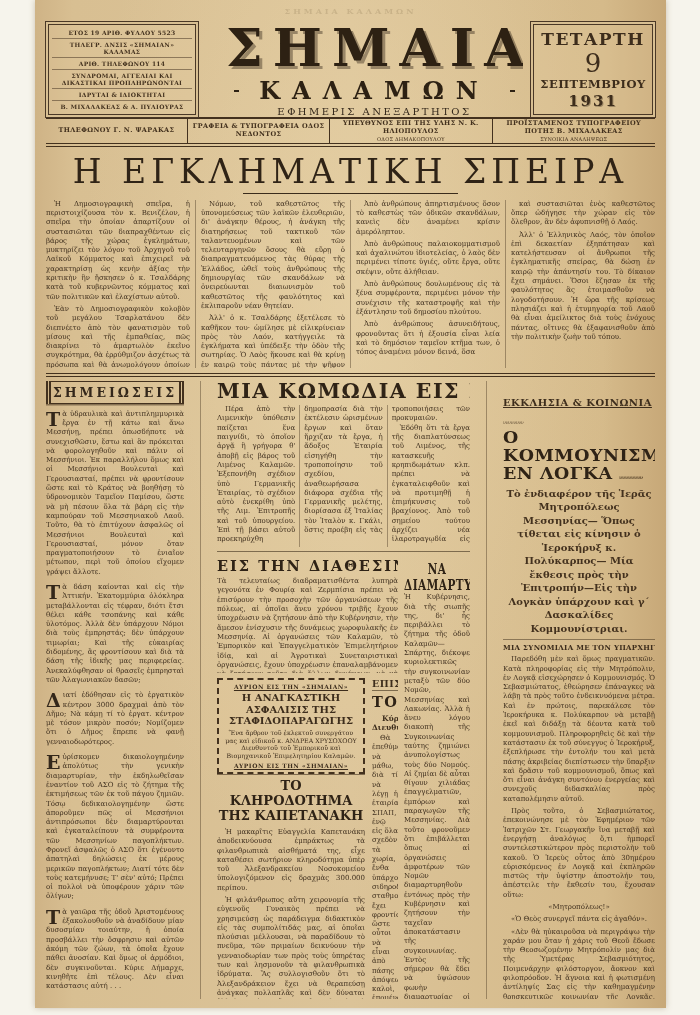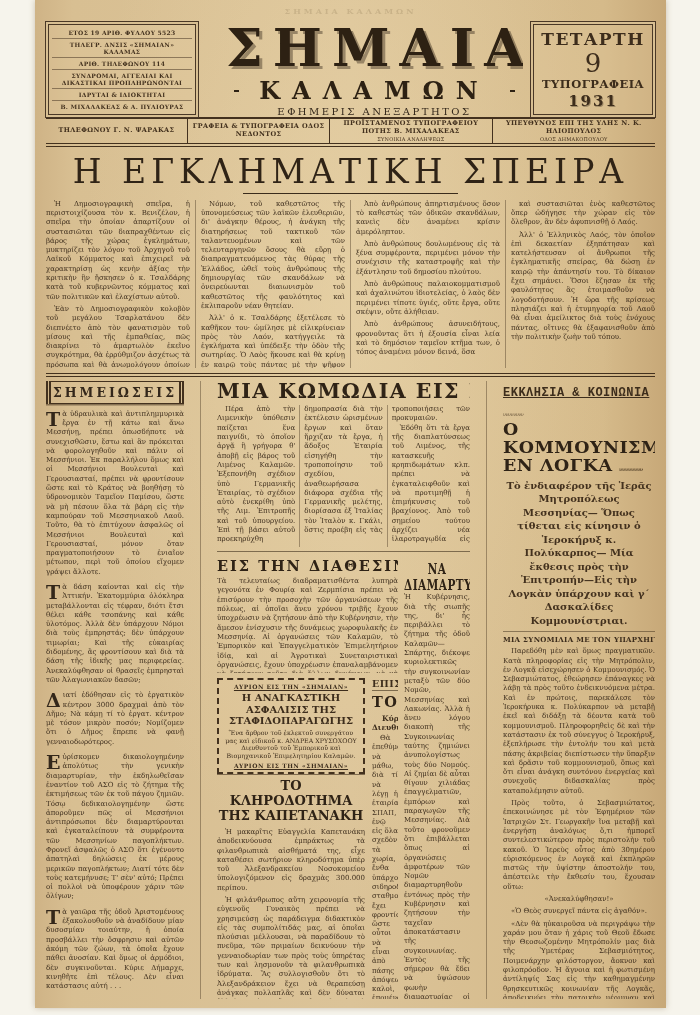--- a/index.html
+++ b/index.html
@@ -82,21 +82,21 @@
   .promo-title{font-size:10px;font-weight:bold;line-height:1.15;margin:2px 0;}
   .promo-body{font-size:6.3px;line-height:1.25;text-align:center;margin:2px 0;}
   .bequest-head{font-size:13px;font-weight:bold;text-align:center;line-height:1.15;margin:2px 0 4px;color:#2f2316;}
   .letters-kicker{font-size:9.5px;font-weight:bold;text-align:center;letter-spacing:.5px;border-bottom:1px solid rgba(62,46,26,.6);padding-bottom:1px;margin-bottom:2px;white-space:nowrap;overflow:hidden;}
   .letters-head{font-size:14.5px;font-weight:bold;letter-spacing:1.5px;text-align:center;margin:1px 0 4px;color:#2f2316;white-space:nowrap;}
   .salutation{font-size:7.5px;font-weight:bold;text-indent:10px;margin:0 0 2px;}
   .protest-col{overflow:hidden;}
   .protest-head{font-size:10.5px;font-weight:bold;line-height:1.1;transform:scaleY(1.35);transform-origin:top;text-align:center;letter-spacing:.5px;color:#2f2316;margin:6px 0 8px;}
   
   .right-col{overflow:hidden;}
-  .kicker{font-size:12px;font-weight:bold;letter-spacing:.5px;text-decoration:underline;margin:5px 0 1px;font-family:Liberation Mono, monospace;}
+  .kicker{font-size:10px;font-weight:bold;letter-spacing:.5px;text-decoration:underline;margin:16px 0 1px;}
   .squiggle{font-size:5px;letter-spacing:-.5px;color:rgba(62,46,26,.7);line-height:1;}
   .comm-headline{font-size:17.5px;font-weight:bold;letter-spacing:.5px;line-height:1.05;color:#2f2316;}
   .comm-deck{font-size:10px;line-height:1.35;text-align:center;font-weight:bold;color:#43311e;margin:4px 2px;}
   .comm-subhead{font-size:7px;font-weight:bold;text-align:center;letter-spacing:.3px;border-top:1px solid rgba(62,46,26,.5);padding-top:3px;margin:3px 0;white-space:nowrap;overflow:hidden;}
   .quote{text-align:center;text-indent:0 !important;}
 </style>
 </head>
 <body>
 
 <div class="paper">
@@ -116,55 +116,55 @@
       <div class="mh-sub">
         <span class="dash"></span>
         <span class="mh-subtitle">ΚΑΛΑΜΩΝ</span>
         <span class="dash"></span>
       </div>
       <div class="mh-tagline">ΕΦΗΜΕΡΙΣ ΑΝΕΞΑΡΤΗΤΟΣ ΚΑΘΗΜΕΡΙΝΗ</div>
     </div>
     <div class="mbox datebox">
       <div class="db-day">ΤΕΤΑΡΤΗ</div>
       <div class="db-num">9</div>
-      <div class="db-month">ΤΥΠΟΓΡΑΦΕΙΑ</div>
+      <div class="db-month">ΣΕΠΤΕΜΒΡΙΟΥ</div>
       <div class="db-year">1931</div>
     </div>
   </div>
 
   <div class="staffbar">
     <div class="staffcell">ΤΗΛΕΦΩΝΟΥ Γ. Ν. ΨΑΡΑΚΑΣ</div>
     <div class="staffcell">ΓΡΑΦΕΙΑ &amp; ΤΥΠΟΓΡΑΦΕΙΑ ΟΔΟΣ ΝΕΔΟΝΤΟΣ</div>
     <div class="staffcell">
+      <span>ΥΠΕΥΘΥΝΟΣ ΕΠΙ ΤΗΣ ΥΛΗΣ Ν. Κ. ΗΛΙΟΠΟΥΛΟΣ</span>
+      <span class="sub">ΟΔΟΣ ΔΗΜΑΚΟΠΟΥΛΟΥ</span>
+    </div>
+    <div class="staffcell">
       <span>ΠΡΟΪΣΤΑΜΕΝΟΣ ΤΥΠΟΓΡΑΦΕΙΟΥ ΠΟΤΗΣ Β. ΜΙΧΑΛΑΚΕΑΣ</span>
       <span class="sub">ΣΥΝΟΙΚΙΑ ΑΝΑΛΗΨΕΩΣ</span>
-    </div>
-    <div class="staffcell">
-      <span>ΥΠΕΥΘΥΝΟΣ ΕΠΙ ΤΗΣ ΥΛΗΣ Ν. Κ. ΗΛΙΟΠΟΥΛΟΣ</span>
-      <span class="sub">ΟΔΟΣ ΔΗΜΑΚΟΠΟΥΛΟΥ</span>
     </div>
   </div>
 
   <div class="lead-headline">Η ΕΓΚΛΗΜΑΤΙΚΗ ΣΠΕΙΡΑ</div>
   <div class="lead-underline"></div>
   <div class="lead-cols">
     <div class="t">
         <p>Ἡ Δημοσιογραφικὴ σπεῖρα, ἡ περιστοιχίζουσα τὸν κ. Βενιζέλον, ἡ σπεῖρα τὴν ὁποίαν ἀπαρτίζουν οἱ συστασιῶται τῶν διαπραχθέντων εἰς βάρος τῆς χώρας ἐγκλημάτων, μυκτηρίζει τὸν λόγον τοῦ Ἀρχηγοῦ τοῦ Λαϊκοῦ Κόμματος καὶ ἐπιχειρεῖ νὰ χαρακτηρίσῃ ὡς κενὴν ἀξίας τὴν κριτικὴν ἣν ἤσκησεν ὁ κ. Τσαλδάρης κατὰ τοῦ κυβερνῶντος κόμματος καὶ τῶν πολιτικῶν καὶ ἐλαχίστων αὐτοῦ.</p>
         <p>Ἐὰν τὸ Δημοσιογραφικὸν κολοβὸν τοῦ μεγάλου Τσαρλατάνου δὲν διεπνέετο ἀπὸ τὸν φανατισμὸν τοῦ μίσους καὶ τῆς ἐμπαθείας, πῶς διακρίνει τὸ ἁμαρτωλὸν ἐκεῖνο συγκρότημα, θὰ ἐρρύθμιζον ἀσχέτως τὰ πρόσωπα καὶ θὰ ἀνωμολόγουν ὁποίων ἐγκλημάτων ὑπῆρξαν συνένοχοι καὶ συνεργάται.</p>
       </div>
     <div class="vr"></div>
     <div class="t">
         <p>Νόμων, τοῦ καθεστῶτος τῆς ὑπονομεύσεως τῶν λαϊκῶν ἐλευθεριῶν, δι' ἀνάγκην θέρους, ἡ ἀνάγκη τῆς διατηρήσεως τοῦ τακτικοῦ τῶν ταλαντευομένων καὶ τῶν τελευταργηνῶν ὅσους θὰ εὕρῃ ὁ διαπραγματευόμενος τὰς θύρας τῆς Ἑλλάδος, ὠθεῖ τοὺς ἀνθρώπους τῆς δημιουργίας τῶν σκανδάλων νὰ ὀνειρεύωνται διαιωνισμὸν τοῦ καθεστῶτος τῆς φαυλότητος καὶ ἐκλιπαροῦν νέαν θητείαν.</p>
         <p>Ἀλλ' ὁ κ. Τσαλδάρης ἐξετέλεσε τὸ καθῆκον του· ὡμίλησε μὲ εἰλικρίνειαν πρὸς τὸν Λαόν, κατήγγειλε τὰ ἐγκλήματα καὶ ὑπέδειξε τὴν ὁδὸν τῆς σωτηρίας. Ὁ Λαὸς ἤκουσε καὶ θὰ κρίνῃ ἐν καιρῷ τοὺς πάντας μὲ τὴν ψῆφον του.</p>
       </div>
     <div class="vr"></div>
     <div class="t">
         <p>Ἀπὸ ἀνθρώπους ἀπηρτισμένους ὅσον τὸ καθεστὼς τῶν ὁδικῶν σκανδάλων, κανεὶς δὲν ἀναμένει κρίσιν ἀμερόληπτον.</p>
+        <p>Ἀπὸ ἀνθρώπους παλαιοκομματισμοῦ καὶ ἀχαλινώτου ἰδιοτελείας, ὁ λαὸς δὲν περιμένει τίποτε ὑγιές, οὔτε ἔργα, οὔτε σκέψιν, οὔτε ἀλήθειαν.</p>
         <p>Ἀπὸ ἀνθρώπους δουλωμένους εἰς τὰ ξένα συμφέροντα, περιμένει μόνον τὴν συνέχισιν τῆς καταστροφῆς καὶ τὴν ἐξάντλησιν τοῦ δημοσίου πλούτου.</p>
-        <p>Ἀπὸ ἀνθρώπους παλαιοκομματισμοῦ καὶ ἀχαλινώτου ἰδιοτελείας, ὁ λαὸς δὲν περιμένει τίποτε ὑγιές, οὔτε ἔργα, οὔτε σκέψιν, οὔτε ἀλήθειαν.</p>
         <p>Ἀπὸ ἀνθρώπους ἀσυνειδήτους, φρονοῦντας ὅτι ἡ ἐξουσία εἶναι λεία καὶ τὸ δημόσιον ταμεῖον κτῆμα των, ὁ τόπος ἀναμένει μόνον δεινά, ὅσα</p>
       </div>
     <div class="vr"></div>
     <div class="t">
         <p>καὶ συστασιῶται ἑνὸς καθεστῶτος ὅπερ ὡδήγησε τὴν χώραν εἰς τὸν ὄλεθρον, ἂν δὲν ἀφυπνισθῇ ὁ Λαός.</p>
         <p>Ἀλλ' ὁ Ἑλληνικὸς Λαός, τὸν ὁποῖον ἐπὶ δεκαετίαν ἐξηπάτησαν καὶ κατελήστευσαν οἱ ἄνθρωποι τῆς ἐγκληματικῆς σπείρας, θὰ δώσῃ ἐν καιρῷ τὴν ἀπάντησίν του. Τὸ δίκαιον ἔχει σημάνει. Ὅσοι ἔζησαν ἐκ τῆς φαυλότητος ἂς ἑτοιμασθοῦν νὰ λογοδοτήσουν. Ἡ ὥρα τῆς κρίσεως πλησιάζει καὶ ἡ ἐτυμηγορία τοῦ Λαοῦ θὰ εἶναι ἀμείλικτος διὰ τοὺς ἐνόχους πάντας, οἵτινες θὰ ἐξαφανισθοῦν ἀπὸ τὴν πολιτικὴν ζωὴν τοῦ τόπου.</p>
       </div>
   </div>
 
   <div class="hr-double"></div>
@@ -243,20 +243,20 @@
         <div class="comm-headline">
           <span>ΕΝ ΛΟΓΚΑ</span>
           <span class="squiggle">νννννννν</span>
         </div>
       </div>
       <div class="comm-deck">Τὸ ἐνδιαφέρον τῆς Ἱερᾶς Μητροπόλεως Μεσσηνίας— Ὅπως τίθεται εἰς κίνησιν ὁ Ἱεροκήρυξ κ. Πολύκαρπος— Μία ἔκθεσις πρὸς τὴν Ἐπιτροπήν—Εἰς τὴν Λογκὰν ὑπάρχουν καὶ γ΄ Δασκαλίδες Κομμουνίστριαι.</div>
       <div class="comm-subhead">ΜΙΑ ΣΥΝΟΜΙΛΙΑ ΜΕ ΤΟΝ ΥΠΑΡΧΗΓΟΝ ΤΩΝ</div>
       <div class="t" style="height:470px;">
           <p>Παρεδόθη μὲν καὶ ὅμως πραγματικῶν. Κατὰ πληροφορίας εἰς τὴν Μητρόπολιν, ἐν Λογκᾷ εἰσεχώρησεν ὁ Κομμουνισμός. Ὁ Σεβασμιώτατος, ἐθεώρησεν ἐπάναγκες νὰ λάβῃ τὰ πρὸς τοῦτο ἐνδεικνυόμενα μέτρα. Καὶ ἐν πρώτοις, παρεκάλεσε τὸν Ἱεροκήρυκα κ. Πολύκαρπον νὰ μεταβῇ ἐκεῖ καὶ διδάξῃ τὰ δέοντα κατὰ τοῦ κομμουνισμοῦ. Πληροφορηθεὶς δὲ καὶ τὴν κατάστασιν ἐκ τοῦ σύνεγγυς ὁ Ἱεροκήρυξ, ἐξεπλήρωσε τὴν ἐντολήν του καὶ μετὰ πάσης ἀκριβείας διεπίστωσεν τὴν ὕπαρξιν καὶ δρᾶσιν τοῦ κομμουνισμοῦ, ὅπως καὶ ὅτι εἶναι ἀνάγκη συντόνου ἐνεργείας καὶ συνεχοῦς διδασκαλίας πρὸς καταπολέμησιν αὐτοῦ.</p>
           <p>Πρὸς τοῦτο, ὁ Σεβασμιώτατος, ἐπεκοινώνησε μὲ τὸν Ἐφημέριον τῶν Ἰατριχῶν Στ. Γεωργακῆν ἵνα μεταβῇ καὶ ἐνεργήσῃ ἀναλόγως ὅ,τι ἠμπορεῖ συντελεστικώτερον πρὸς περιστολὴν τοῦ κακοῦ. Ὁ Ἱερεὺς οὗτος ἀπὸ 30ημέρου εὑρισκόμενος ἐν Λογκᾷ καὶ ἐκπληρῶν πιστῶς τὴν ὑψίστην ἀποστολήν του, ἀπέστειλε τὴν ἔκθεσίν του, ἔχουσαν οὕτω:</p>
-          <p class="quote">«Ἀνεκαλύφθησαν!»</p>
+          <p class="quote">«Μητροπόλεως!»</p>
           <p class="quote">«Ὁ Θεὸς συνεργεῖ πάντα εἰς ἀγαθόν».</p>
           <p>«Δὲν θὰ ηὐκαιροῦσα νὰ περιγράψω τὴν χαράν μου ὅταν ἡ χάρις τοῦ Θεοῦ ἔδωσε τὴν Θεοσωζομένην Μητρόπολίν μας διὰ τῆς Ὑμετέρας Σεβασμιότητος, Ποιμενάρχην φιλόστοργον, ἄοκνον καὶ φιλοπρόοδον. Ἡ ἄγνοια καὶ ἡ φωτισμένη ἀντίληψίς Σας εἰς τὴν καθημαγμένην θρησκευτικῶς κοινωνίαν τῆς Λογκᾶς, ἀποδεικνύει τὴν πατρικὴν μέριμναν καὶ ὀξυδέρκειαν τῆς Ὑμετέρας Σεβασμιότητος.»</p>
           <p>Μία ὅμως μερὶς τῆς Κοινωνίας τῆς Λογκᾶς, γνωρίζουσα τοὺς καταχθονίους καὶ μὴ στοργικοὺς σκοποὺς τῶν ἀρχηγίσκων τούτων, οὐδόλως δίδει σημασίαν εἰς τὰ φληναφήματά των. Ἀρκοῦνται δὲ ὡς λέγεται νὰ ὑπερίπτανται εἰς τὸ ἀπὸ τὸ ἓν νὰ μπαίνουν καὶ ἀπὸ τὸ ἄλλο νὰ βγαίνουν λόγια Κομμουνιστῶν!!! καὶ πᾶσαν μετὰ μουσικοθέσεως ἐξετάζουν ζητήματα.</p>
         </div>
     </div>
   </div>
 </div>
 
 </body></html>

